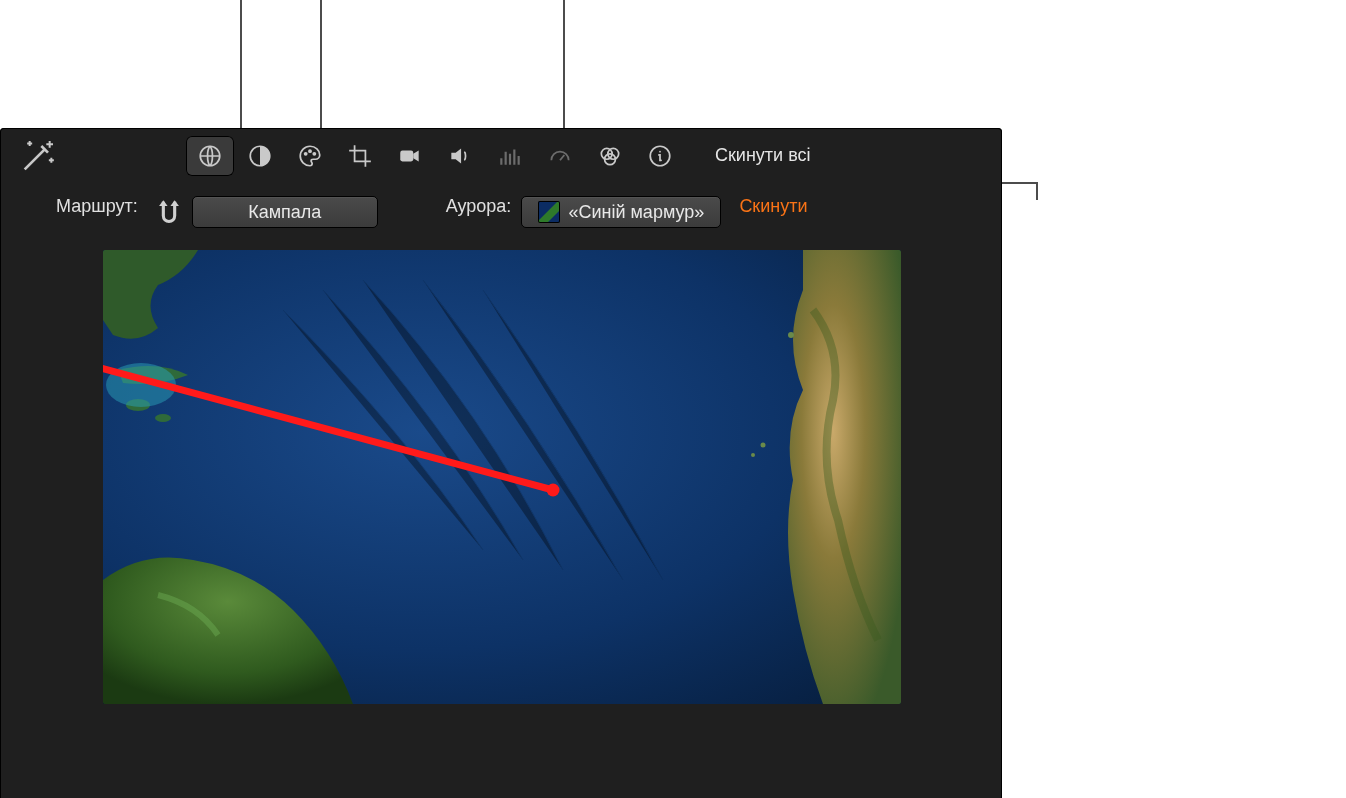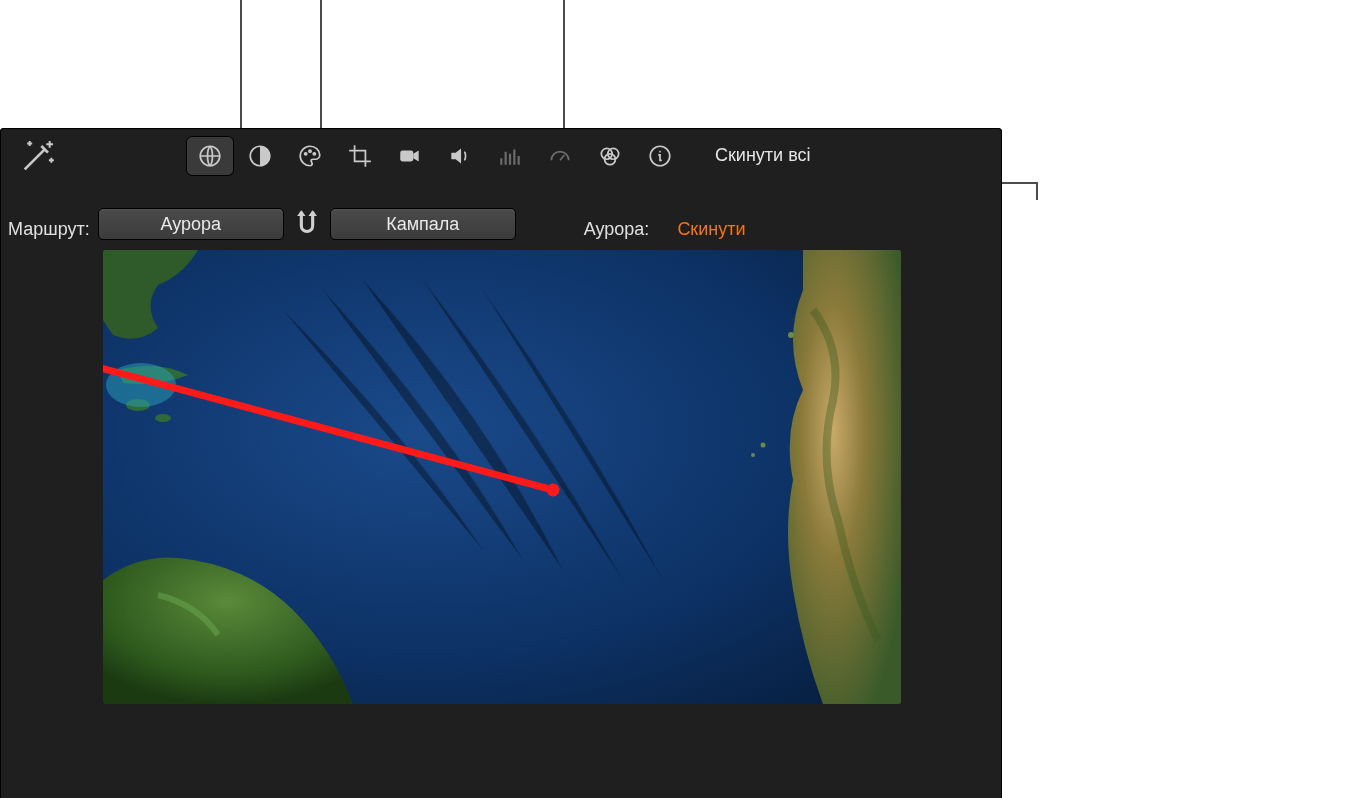--- a/index.html
+++ b/index.html
@@ -14,21 +14,21 @@
   .tool-row{position:absolute;left:0;top:0;width:100%;height:55px;display:flex;align-items:center;}
   .tool-spacer{width:95px;}
   .tool-btn{width:48px;height:40px;display:flex;align-items:center;justify-content:center;color:#c9c9c9;cursor:default;border-radius:6px;margin:0 1px;}
   .tool-btn svg{width:26px;height:26px;display:block;}
   .tool-btn.selected{background:#3a3a3a;box-shadow:0 0 0 1px #000 inset;}
   .tool-btn.dim{opacity:.45;}
   .reset-all{margin-left:30px;color:#e5e5e5;font-size:18px;white-space:nowrap;cursor:default;}
   
   .wand{position:absolute;left:18px;top:8px;width:40px;height:40px;display:flex;align-items:center;justify-content:center;color:#c9c9c9;}
   
-  .route-row{position:absolute;left:0;top:68px;width:100%;height:44px;display:flex;align-items:flex-end;color:#e0e0e0;font-size:18px;}
+  .route-row{position:absolute;left:0;top:68px;width:100%;height:44px;display:flex;align-items:flex-start;color:#e0e0e0;font-size:18px;padding-left:48px;}
   .route-label{margin-left:8px;margin-right:8px;white-space:nowrap;}
   .popup-btn{height:32px;background:linear-gradient(#4a4a4a,#3b3b3b);border:1px solid #000;border-radius:5px;box-shadow:0 1px 0 rgba(255,255,255,.05) inset;color:#e8e8e8;display:flex;align-items:center;justify-content:center;font-size:18px;cursor:default;padding:0 10px;box-sizing:border-box;white-space:nowrap;}
   .popup-start{width:186px;}
   .popup-end{width:186px;}
   .popup-style{width:200px;gap:8px;}
   .swap-btn{width:34px;height:34px;margin:0 6px;display:flex;align-items:center;justify-content:center;color:#d0d0d0;cursor:default;}
   .style-label{margin-left:68px;margin-right:10px;}
   .reset-btn{margin-left:18px;color:#f97316;font-size:18px;cursor:default;}
   .style-thumb{width:22px;height:22px;border-radius:2px;background:linear-gradient(135deg,#0b2c63 0%,#0b2c63 45%,#2e7a2a 46%,#2e7a2a 70%,#0b2c63 71%);box-shadow:0 0 0 1px #000 inset;}
   
@@ -131,35 +131,36 @@
           <circle cx="12" cy="12" r="9"></circle>
             <path d="M12 8h.01M11 11h1v5h1" stroke-linecap="round"></path>
         </svg>
       </div>
 
       <div class="reset-all">Скинути всі</div>
     </div>
 
     <div class="route-row">
       <div class="route-label">Маршрут:</div>
-      <div class="popup-btn popup-start">
-        <span>Аурора</span>
-      </div>
       <div class="swap-btn">
         <svg viewBox="0 0 24 24" fill="currentColor">
           <path d="M8 4v10a4 4 0 0 0 8 0V4" fill="none" stroke="currentColor" stroke-width="2.2"></path>
           <path d="M5 7l3-4 3 4z"></path>
             <path d="M13 7l3-4 3 4z"></path>
         </svg>
       </div>
       <div class="popup-btn popup-end">
         <span>Кампала</span>
       </div>
 
       <div class="style-label">Аурора:</div>
+      <div class="popup-btn popup-style">
+        <div class="style-thumb"></div>
+        <span>«Синій мармур»</span>
+      </div>
       <div class="reset-btn">Скинути</div>
     </div>
 
     <div class="map-wrap">
       <svg class="map-svg" viewBox="0 0 798 454" preserveAspectRatio="none">
 
         <defs>
           <radialGradient id="ocean" cx="40%" cy="40%" r="80%">
             <stop offset="0%" stop-color="#1a4a8a"></stop>
             <stop offset="60%" stop-color="#0d3266"></stop>

